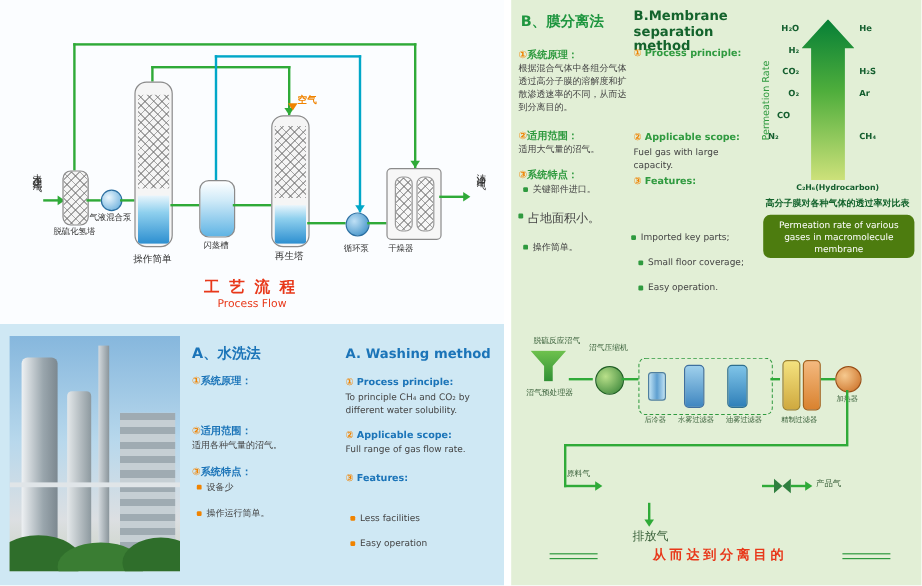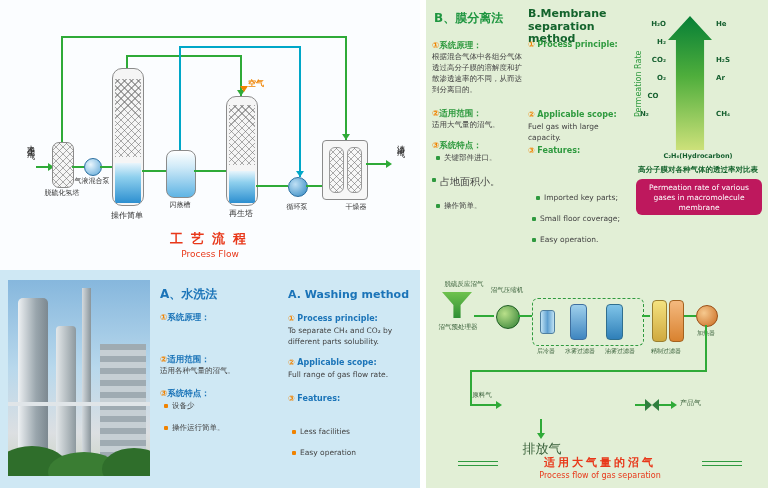--- a/index.html
+++ b/index.html
@@ -98,21 +98,21 @@
 
     <div class="abs pump" style="left:288px;top:177px;width:18px;height:18px;background:radial-gradient(circle at 35% 35%,#bfe0f5,#2e86c1)"></div>
     <div class="abs eqlbl" style="left:274px;top:204px;width:46px">循环泵</div>
 
     <div class="abs hl l" style="left:306px;top:185px;width:16px"></div>
 
     <div class="abs" style="left:322px;top:140px;width:44px;height:58px;border:1px solid #8b8b8b;border-radius:4px;background:#f7f7f7">
       <div class="abs hatch" style="left:6px;top:6px;width:13px;height:44px;border:1px solid #9a9a9a;border-radius:6px"></div>
       <div class="abs hatch" style="left:24px;top:6px;width:13px;height:44px;border:1px solid #9a9a9a;border-radius:6px"></div>
     </div>
-    <div class="abs eqlbl" style="left:334px;top:204px;width:44px">干燥器</div>
+    <div class="abs eqlbl" style="left:312px;top:204px;width:44px">干燥器</div>
 
     <div class="abs hl l" style="left:366px;top:163px;width:22px"></div>
     <div class="abs ar" style="left:386px;top:160px"></div>
     <div class="abs vtext" style="left:394px;top:138px;height:60px">洁净沼气</div>
 
     <div class="abs redtitle" style="left:130px;top:230px;width:164px;font-size:13px;letter-spacing:8px">工艺流程</div>
     <div class="abs redtitle" style="left:130px;top:249px;width:160px;font-size:9px;font-weight:normal">Process Flow</div>
   </section>
 
   <section class="panel" style="left:0;top:270px;width:420px;height:218px;background:#cfe8f4">
@@ -144,21 +144,21 @@
       <span class="num">③</span><span class="lblblue">系统特点：</span>
     </div>
     <div class="abs item" style="left:164px;top:131px;width:110px;font-size:7.5px">设备少</div>
     <div class="abs item" style="left:164px;top:143px;width:110px;font-size:7.5px">操作运行简单。</div>
 
     <div class="abs lblblue" style="left:288px;top:18px;font-size:11px">A. Washing method</div>
 
     <div class="abs" style="left:288px;top:44px;font-size:8px">
       <span class="num">①</span> <span class="lblblue">Process principle:</span>
     </div>
-    <div class="abs body-txt" style="left:288px;top:56px;width:122px;font-size:7.5px">To separate CH₄ and CO₂ by different parts solubility.</div>
+    <div class="abs body-txt" style="left:288px;top:56px;width:122px;font-size:7.5px">To principle CH₄ and CO₂ by different water solubility.</div>
 
     <div class="abs" style="left:288px;top:88px;font-size:8px">
       <span class="num">②</span> <span class="lblblue">Applicable scope:</span>
     </div>
     <div class="abs body-txt" style="left:288px;top:100px;width:122px;font-size:7.5px">Full range of gas flow rate.</div>
 
     <div class="abs" style="left:288px;top:124px;font-size:8px">
       <span class="num">③</span> <span class="lblblue">Features:</span>
     </div>
     <div class="abs item" style="left:292px;top:137px;width:116px;font-size:7.5px">Less facilities</div>
@@ -194,21 +194,21 @@
     </div>
 
     <div class="abs" style="left:102px;top:110px;font-size:8px">
       <span class="num">②</span> <span class="lblgreen">Applicable scope:</span>
     </div>
     <div class="abs body-txt" style="left:102px;top:122px;width:100px;font-size:7.5px">Fuel gas with large capacity.</div>
 
     <div class="abs" style="left:102px;top:146px;font-size:8px">
       <span class="num">③</span> <span class="lblgreen">Features:</span>
     </div>
-    <div class="abs item item-g" style="left:110px;top:159px;width:96px;font-size:7.5px">Imported key parts;</div>
+    <div class="abs item item-g" style="left:100px;top:159px;width:96px;font-size:7.5px">Imported key parts;</div>
     <div class="abs item item-g" style="left:106px;top:171px;width:96px;font-size:7.5px">Small floor coverage;</div>
     <div class="abs item item-g" style="left:106px;top:183px;width:96px;font-size:7.5px">Easy operation.</div>
 
     <div class="abs" style="left:208px;top:28px;width:14px;height:112px;writing-mode:vertical-rl;transform:rotate(180deg);
                 font-size:8px;color:#2f9a3f;text-align:center">Permeation Rate</div>
     <div class="abs" style="left:242px;top:16px;width:44px;height:134px;
                 clip-path:polygon(50% 0,100% 18%,82% 18%,82% 100%,18% 100%,18% 18%,0 18%);
                 background:linear-gradient(180deg,#067f36 0%,#4fae3c 45%,#cde17a 100%)"></div>
 
     <div class="abs" style="left:214px;top:20px;width:26px;text-align:right;font-size:7px;font-weight:bold;color:#155f2f">H₂O</div>
@@ -219,21 +219,21 @@
     <div class="abs" style="left:214px;top:110px;width:26px;text-align:left;font-size:7px;font-weight:bold;color:#155f2f">N₂</div>
 
     <div class="abs" style="left:290px;top:20px;width:44px;font-size:7px;font-weight:bold;color:#155f2f">He</div>
     <div class="abs" style="left:290px;top:56px;width:44px;font-size:7px;font-weight:bold;color:#155f2f">H₂S</div>
     <div class="abs" style="left:290px;top:74px;width:44px;font-size:7px;font-weight:bold;color:#155f2f">Ar</div>
     <div class="abs" style="left:290px;top:110px;width:44px;font-size:7px;font-weight:bold;color:#155f2f">CH₄</div>
 
     <div class="abs" style="left:206px;top:152px;width:132px;text-align:center;font-size:6.5px;font-weight:bold;color:#155f2f">C₂H₆(Hydrocarbon)</div>
 
     <div class="abs" style="left:206px;top:165px;width:132px;text-align:center;font-size:7.5px;font-weight:bold;color:#13632c">高分子膜对各种气体的透过率对比表</div>
-    <div class="abs" style="left:210px;top:179px;width:126px;height:36px;background:#be185d;border-radius:6px">
+    <div class="abs" style="left:210px;top:179px;width:126px;height:36px;background:#4d7c0f;border-radius:6px">
       <div style="padding:4px 6px;font-size:7.5px;color:#ffffff;text-align:center;line-height:1.3">Permeation rate of various gases in macromolecule membrane</div>
     </div>
 
     <div class="abs flbl" style="left:2px;top:281px;width:72px">脱硫反应沼气</div>
     <div class="abs" style="left:16px;top:292px;width:30px;height:26px;
                 clip-path:polygon(0 0,100% 0,62% 50%,62% 100%,38% 100%,38% 50%);
                 background:linear-gradient(180deg,#6fc24e,#2f8f34)"></div>
     <div class="abs flbl" style="left:2px;top:324px;width:60px">沼气预处理器</div>
 
     <div class="abs hl l" style="left:48px;top:315px;width:20px"></div>
@@ -281,20 +281,19 @@
     <div class="abs" style="left:219px;top:399px;width:14px;height:12px">
       <div class="abs" style="left:0;top:0;width:0;height:0;border-top:6px solid transparent;border-bottom:6px solid transparent;border-left:7px solid #2f7f3f"></div>
       <div class="abs" style="right:0;top:0;width:0;height:0;border-top:6px solid transparent;border-bottom:6px solid transparent;border-right:7px solid #2f7f3f"></div>
     </div>
     <div class="abs hl l" style="left:233px;top:404px;width:14px"></div>
     <div class="abs ar" style="left:245px;top:401px"></div>
     <div class="abs flbl" style="left:254px;top:400px;width:40px;font-size:7px;text-align:left">产品气</div>
 
     <div class="abs vl l" style="left:114px;top:419px;height:16px"></div>
     <div class="abs ad" style="left:111px;top:433px"></div>
-    <div class="abs flbl" style="left:96px;top:442px;width:40px;font-size:13px">排放气</div>
+    <div class="abs flbl" style="left:96px;top:442px;width:40px;font-size:10px">排放气</div>
 
     <div class="abs deco" style="left:32px;top:461px;width:40px"></div>
-    <div class="abs redtitle" style="left:74px;top:455px;width:200px;font-size:11px;letter-spacing:3px">适用大气量的沼气</div>
-    <div class="abs redtitle" style="left:74px;top:471px;width:200px;font-size:8px;font-weight:normal">Process flow of gas separation</div>
+    <div class="abs redtitle" style="left:74px;top:455px;width:200px;font-size:11px;letter-spacing:3px">从而达到分离目的</div>
     <div class="abs deco" style="left:276px;top:461px;width:40px"></div>
   </section>
 </div>
 
 </body></html>

